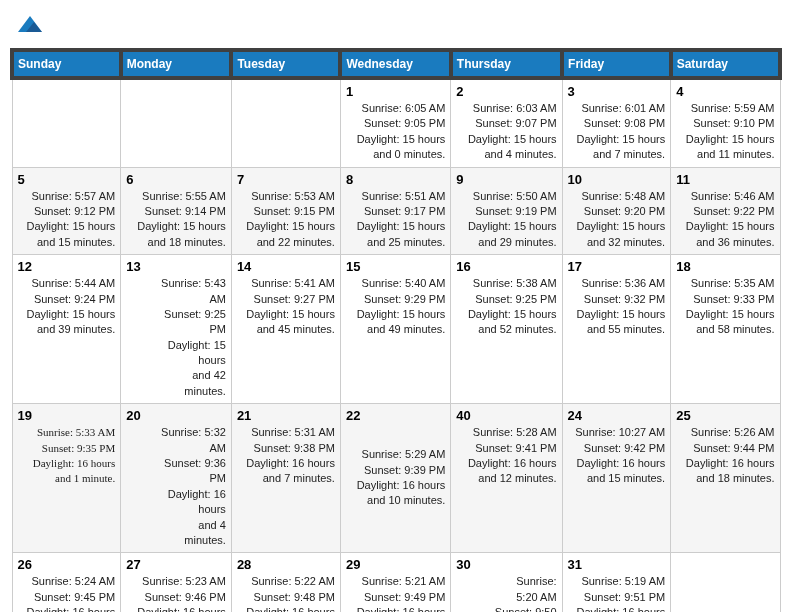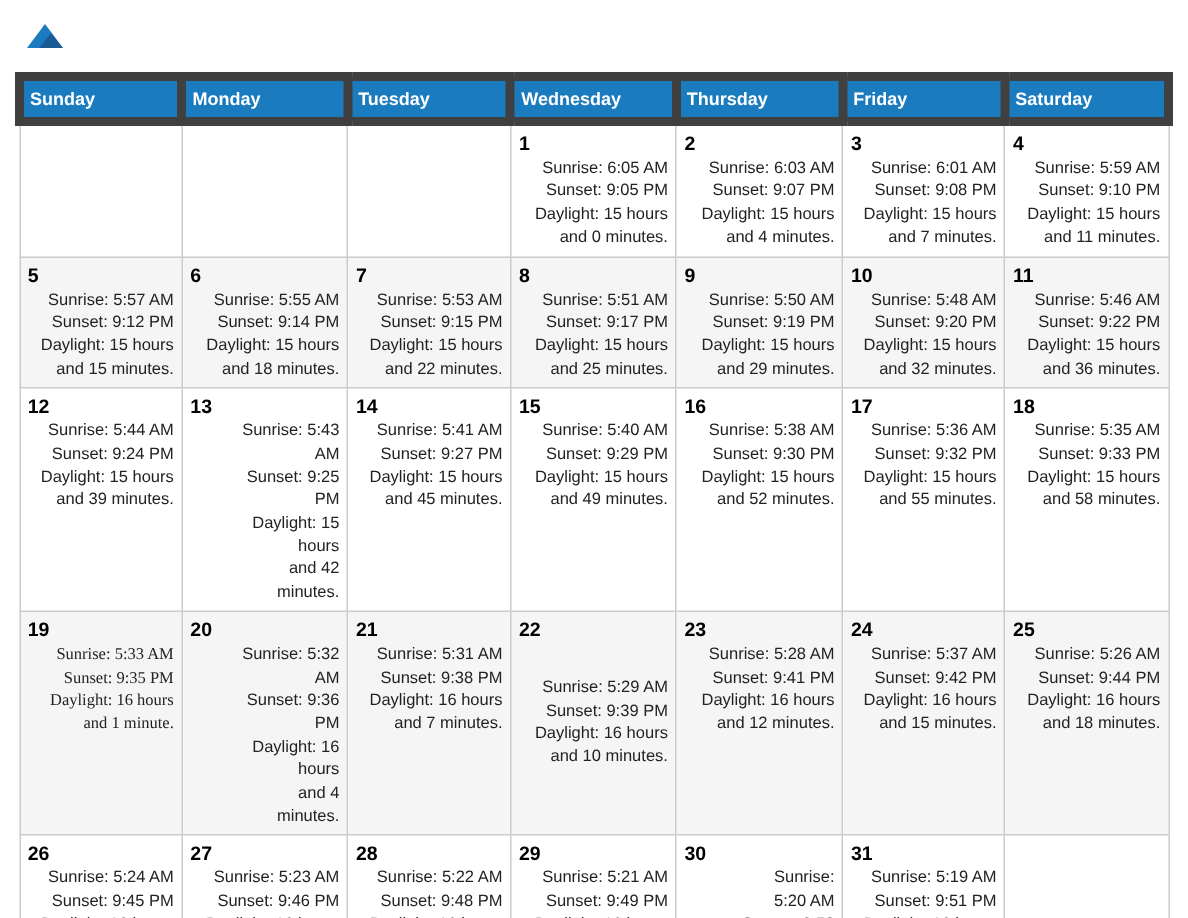--- a/index.html
+++ b/index.html
@@ -52,21 +52,21 @@
       border-collapse: collapse;
       font-size: 11px;
     }
     .calendar-table th {
       background: #1a7bbf;
       color: #fff;
       padding: 5px 4px;
       text-align: left;
       font-size: 12px;
       font-weight: bold;
-      border: 6px solid #404040;
+      border: 4px solid #404040;
     }
     .calendar-table td {
       border: 1px solid #ccc;
       vertical-align: top;
       padding: 4px 5px;
       width: 113px;
       min-height: 80px;
       background: #fff;
     }
     .calendar-table tr:nth-child(even) td {
@@ -230,21 +230,21 @@
         <td>
           <div class="day-number">15</div>
           <div class="day-info" style="white-space: pre-line;">Sunrise: 5:40 AM
 Sunset: 9:29 PM
 Daylight: 15 hours
 and 49 minutes.</div>
         </td>
         <td>
           <div class="day-number">16</div>
           <div class="day-info" style="white-space: pre-line;">Sunrise: 5:38 AM
-Sunset: 9:30 PM
+Sunset: 9:25 PM
 Daylight: 15 hours
 and 52 minutes.</div>
         </td>
         <td>
           <div class="day-number">17</div>
           <div class="day-info" style="white-space: pre-line;">Sunrise: 5:36 AM
 Sunset: 9:32 PM
 Daylight: 15 hours
 and 55 minutes.</div>
         </td>
@@ -279,29 +279,29 @@
 and 7 minutes.</div>
         </td>
         <td>
           <div class="day-number">22</div>
           <div class="day-info" style="white-space: pre-line; margin-top: 24px;">Sunrise: 5:29 AM
 Sunset: 9:39 PM
 Daylight: 16 hours
 and 10 minutes.</div>
         </td>
         <td>
-          <div class="day-number">23</div>
+          <div class="day-number">40</div>
           <div class="day-info" style="white-space: pre-line;">Sunrise: 5:28 AM
 Sunset: 9:41 PM
 Daylight: 16 hours
 and 12 minutes.</div>
         </td>
         <td>
           <div class="day-number">24</div>
-          <div class="day-info" style="white-space: pre-line;">Sunrise: 5:37 AM
+          <div class="day-info" style="white-space: pre-line;">Sunrise: 10:27 AM
 Sunset: 9:42 PM
 Daylight: 16 hours
 and 15 minutes.</div>
         </td>
         <td>
           <div class="day-number">25</div>
           <div class="day-info" style="white-space: pre-line;">Sunrise: 5:26 AM
 Sunset: 9:44 PM
 Daylight: 16 hours
 and 18 minutes.</div>

